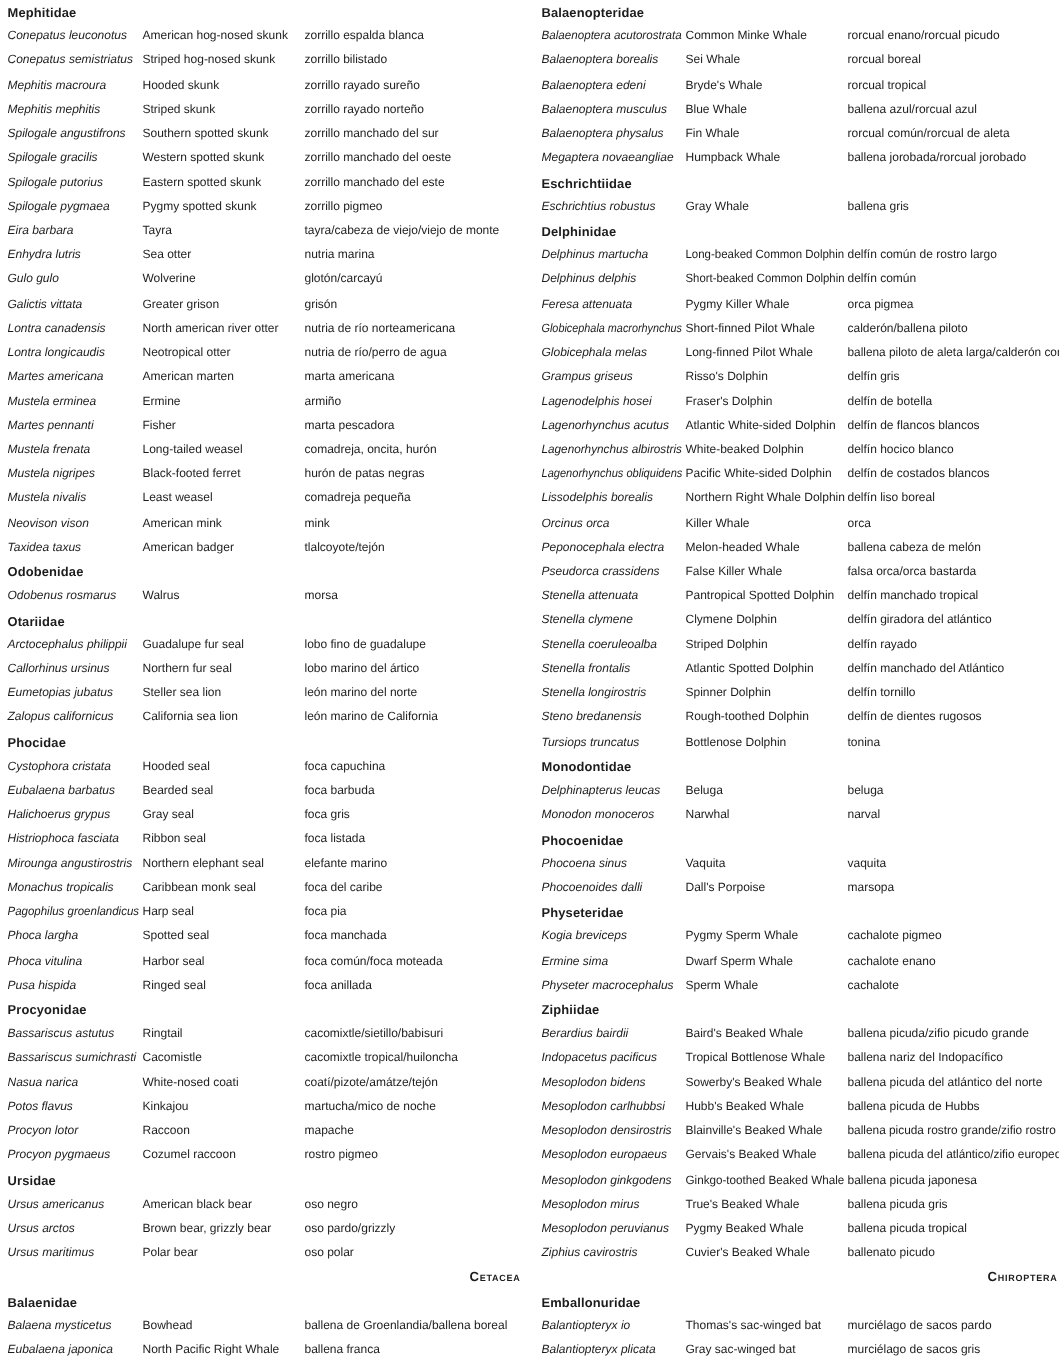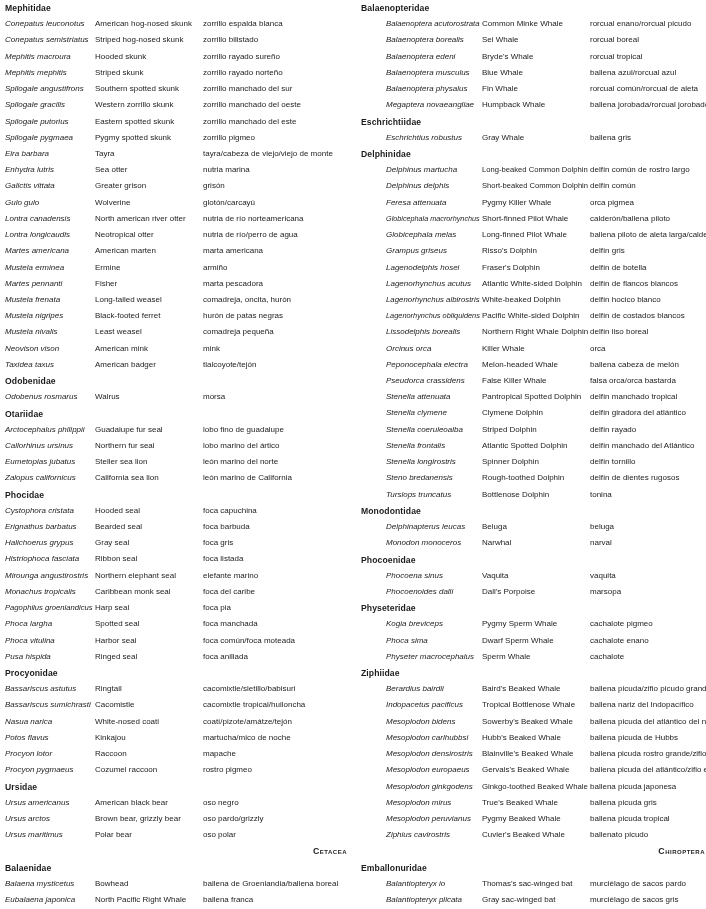--- a/index.html
+++ b/index.html
@@ -10,21 +10,21 @@
     font-family: "Liberation Sans", "DejaVu Sans", sans-serif;
     overflow: hidden;
   }
   .page { position: relative; width: 706px; height: 909px; }
   .col { position: absolute; top: 0; }
   #col-0 { left: 5px;   width: 342px; }
   #col-1 { left: 361px; width: 344px; }
   .line { height: 16.23px; display: flex; align-items: center; }
   .row { display: grid; width: 100%; align-items: center; }
   #col-0 .row { grid-template-columns: 90px 108px 1fr; }
-  #col-1 .row { grid-template-columns: 96px 108px 1fr; margin-left: 25px; }
+  #col-1 .row { grid-template-columns: 96px 108px 1fr; }
   .cell { font-size: 8px; line-height: 16.23px; white-space: nowrap; overflow: visible; }
   .cell .t { display: inline-block; transform-origin: left center; }
   .sci { font-style: italic; }
   .family { font-weight: bold; font-size: 8.6px; letter-spacing: 0.1px; }
   .order {
     width: 100%; text-align: right;
     font-variant: small-caps; font-weight: 600;
     font-size: 8.8px; letter-spacing: 0.5px;
   }
 </style>
@@ -67,21 +67,21 @@
       <div class="line">
         <div class="row">
           <div class="cell sci"><span class="t">Spilogale angustifrons</span></div>
           <div class="cell en"><span class="t">Southern spotted skunk</span></div>
           <div class="cell es"><span class="t">zorrillo manchado del sur</span></div>
         </div>
       </div>
       <div class="line">
         <div class="row">
           <div class="cell sci"><span class="t">Spilogale gracilis</span></div>
-          <div class="cell en"><span class="t">Western zorrillo skunk</span></div>
+          <div class="cell en"><span class="t">Western spotted skunk</span></div>
           <div class="cell es"><span class="t">zorrillo manchado del oeste</span></div>
         </div>
       </div>
       <div class="line">
         <div class="row">
           <div class="cell sci"><span class="t">Spilogale putorius</span></div>
           <div class="cell en"><span class="t">Eastern spotted skunk</span></div>
           <div class="cell es"><span class="t">zorrillo manchado del este</span></div>
         </div>
       </div>
@@ -101,34 +101,34 @@
       </div>
       <div class="line">
         <div class="row">
           <div class="cell sci"><span class="t">Enhydra lutris</span></div>
           <div class="cell en"><span class="t">Sea otter</span></div>
           <div class="cell es"><span class="t">nutria marina</span></div>
         </div>
       </div>
       <div class="line">
         <div class="row">
+          <div class="cell sci"><span class="t">Gulo gulo</span></div>
+          <div class="cell en"><span class="t">Wolverine</span></div>
+          <div class="cell es"><span class="t">glotón/carcayú</span></div>
+        </div>
+      </div>
+      <div class="line">
+        <div class="row">
           <div class="cell sci"><span class="t">Galictis vittata</span></div>
           <div class="cell en"><span class="t">Greater grison</span></div>
           <div class="cell es"><span class="t">grisón</span></div>
         </div>
       </div>
       <div class="line">
         <div class="row">
-          <div class="cell sci"><span class="t">Gulo gulo</span></div>
-          <div class="cell en"><span class="t">Wolverine</span></div>
-          <div class="cell es"><span class="t">glotón/carcayú</span></div>
-        </div>
-      </div>
-      <div class="line">
-        <div class="row">
           <div class="cell sci"><span class="t">Lontra canadensis</span></div>
           <div class="cell en"><span class="t">North american river otter</span></div>
           <div class="cell es"><span class="t">nutria de río norteamericana</span></div>
         </div>
       </div>
       <div class="line">
         <div class="row">
           <div class="cell sci"><span class="t">Lontra longicaudis</span></div>
           <div class="cell en"><span class="t">Neotropical otter</span></div>
           <div class="cell es"><span class="t">nutria de río/perro de agua</span></div>
@@ -236,21 +236,21 @@
       </div>
       <div class="line">
         <div class="row">
           <div class="cell sci"><span class="t">Cystophora cristata</span></div>
           <div class="cell en"><span class="t">Hooded seal</span></div>
           <div class="cell es"><span class="t">foca capuchina</span></div>
         </div>
       </div>
       <div class="line">
         <div class="row">
-          <div class="cell sci"><span class="t">Erignathus barbatus</span></div>
+          <div class="cell sci"><span class="t">Eubalaena barbatus</span></div>
           <div class="cell en"><span class="t">Bearded seal</span></div>
           <div class="cell es"><span class="t">foca barbuda</span></div>
         </div>
       </div>
       <div class="line">
         <div class="row">
           <div class="cell sci"><span class="t">Halichoerus grypus</span></div>
           <div class="cell en"><span class="t">Gray seal</span></div>
           <div class="cell es"><span class="t">foca gris</span></div>
         </div>
@@ -639,21 +639,21 @@
       </div>
       <div class="line">
         <div class="row">
           <div class="cell sci"><span class="t">Kogia breviceps</span></div>
           <div class="cell en"><span class="t">Pygmy Sperm Whale</span></div>
           <div class="cell es"><span class="t">cachalote pigmeo</span></div>
         </div>
       </div>
       <div class="line">
         <div class="row">
-          <div class="cell sci"><span class="t">Phoca sima</span></div>
+          <div class="cell sci"><span class="t">Ermine sima</span></div>
           <div class="cell en"><span class="t">Dwarf Sperm Whale</span></div>
           <div class="cell es"><span class="t">cachalote enano</span></div>
         </div>
       </div>
       <div class="line">
         <div class="row">
           <div class="cell sci"><span class="t">Physeter macrocephalus</span></div>
           <div class="cell en"><span class="t">Sperm Whale</span></div>
           <div class="cell es"><span class="t">cachalote</span></div>
         </div>

